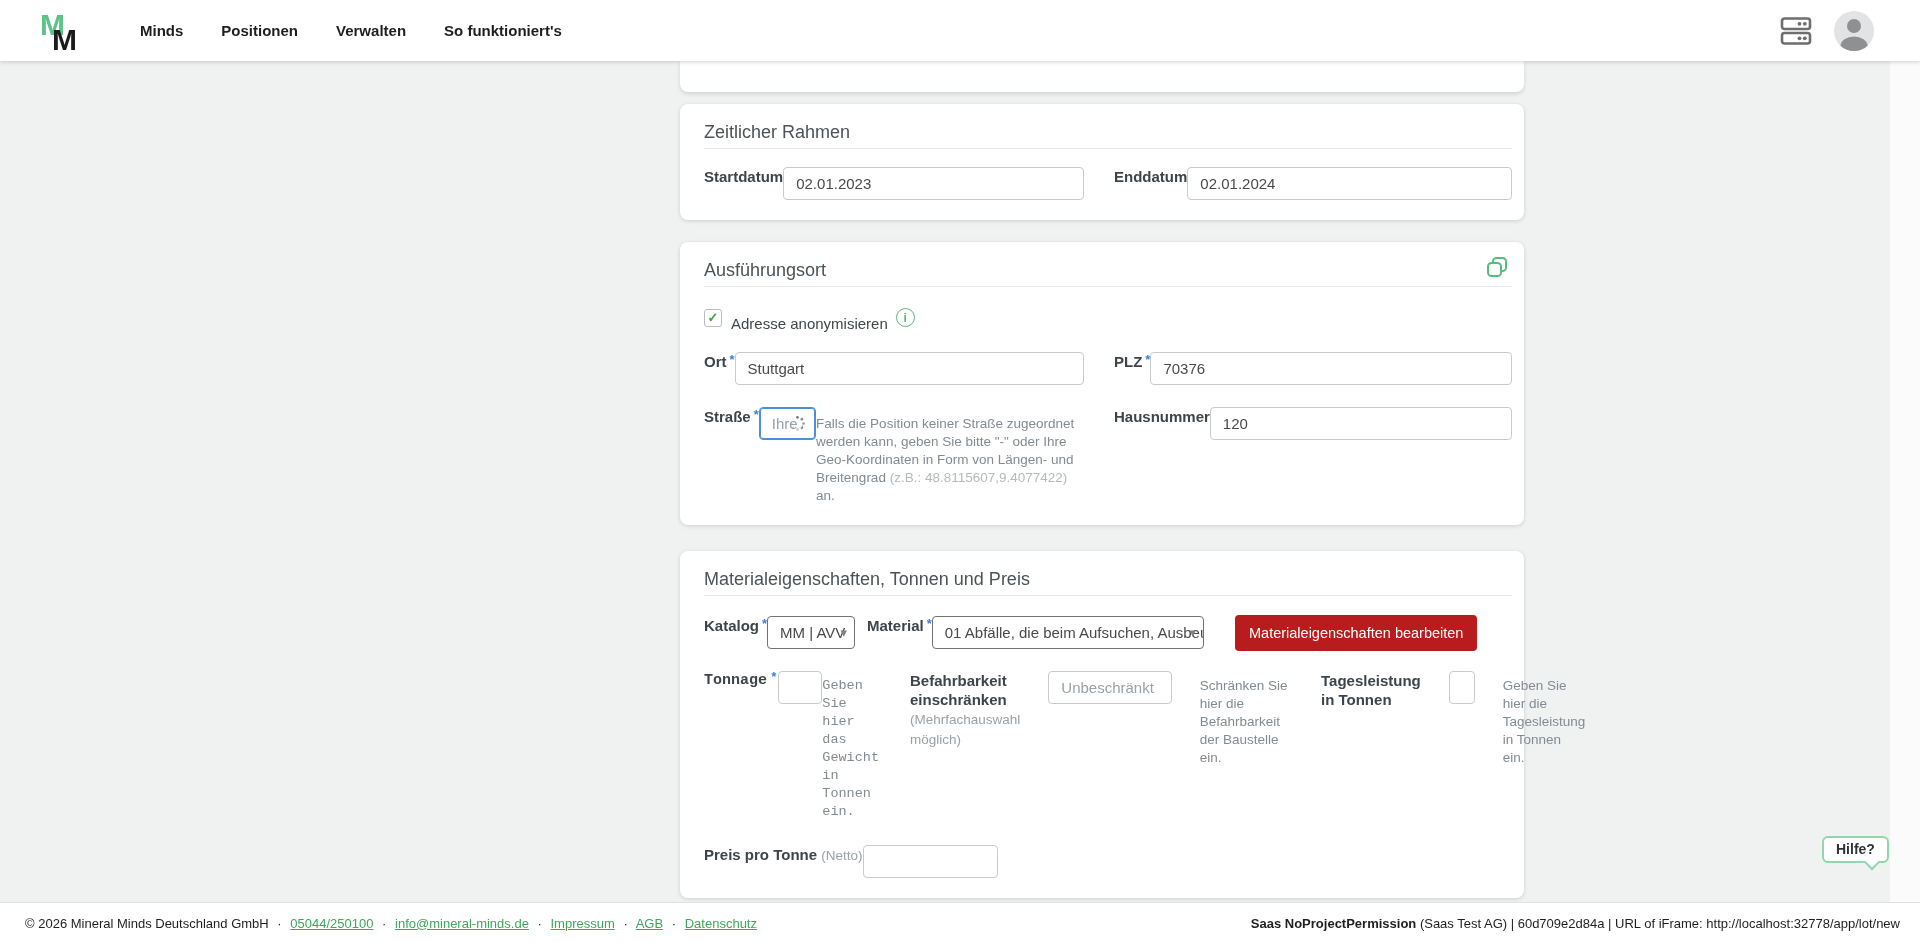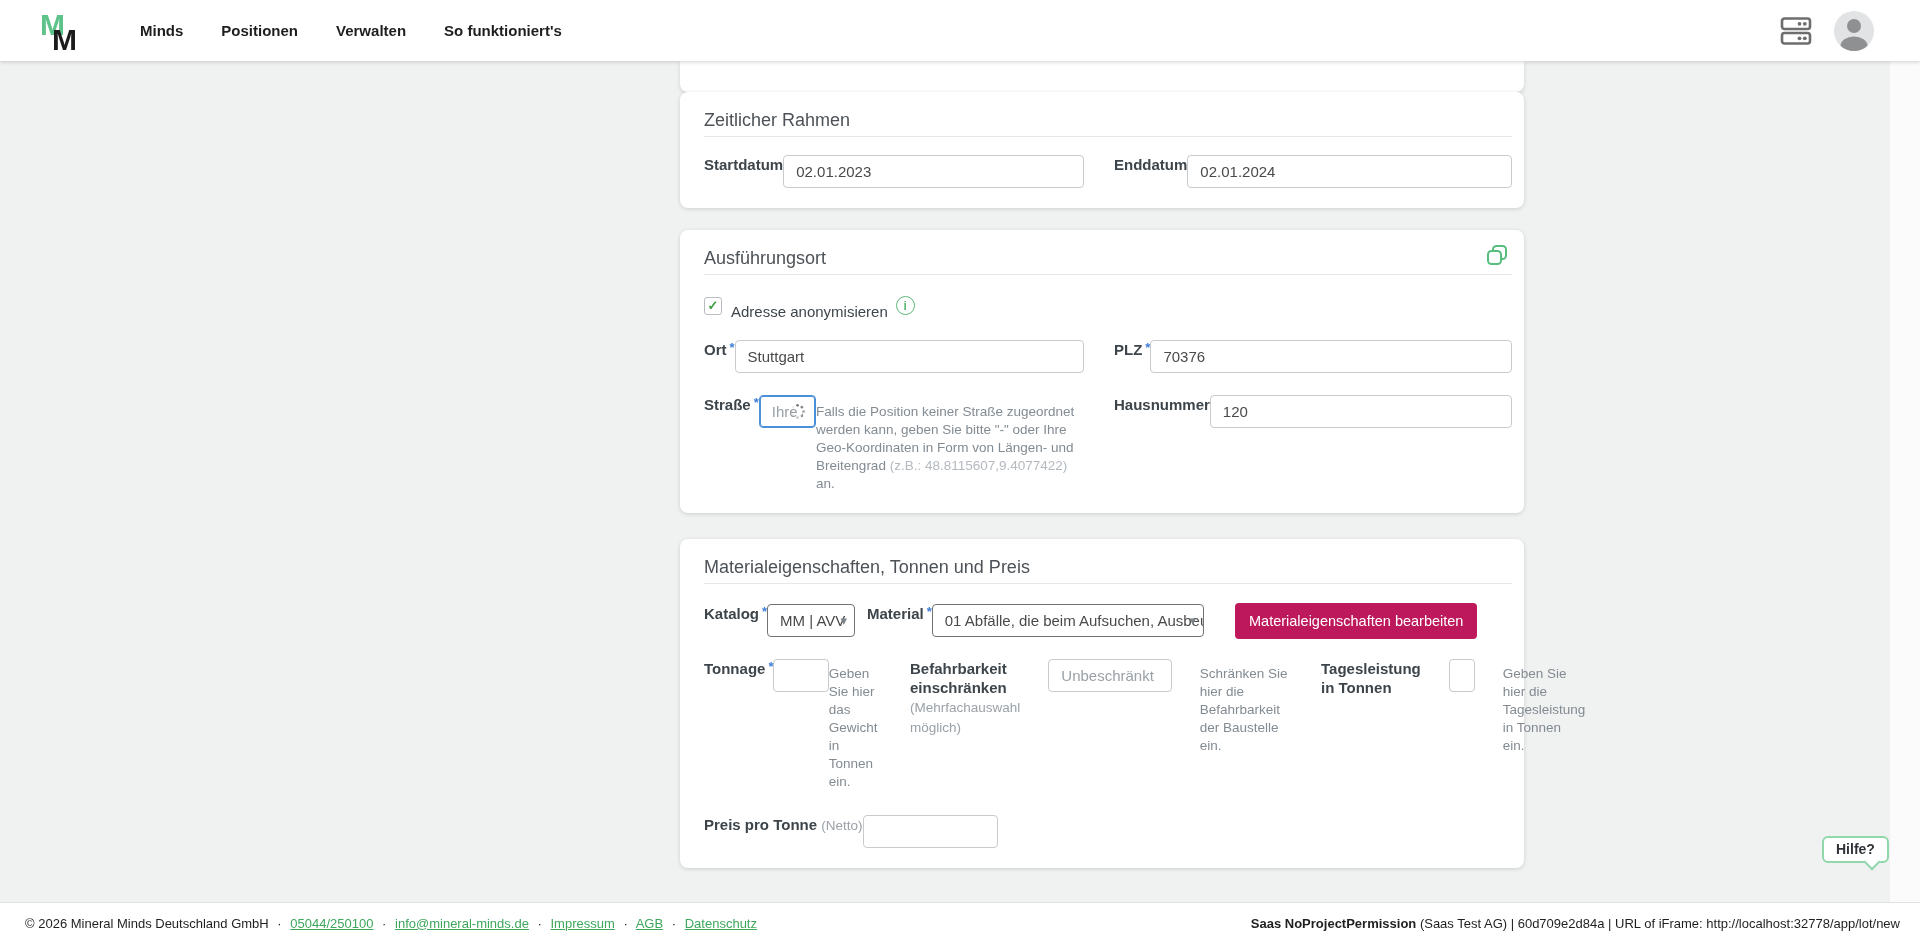--- a/index.html
+++ b/index.html
@@ -29,21 +29,21 @@
   .rightstrip { position:absolute; right:0; top:61px; width:30px; height:841px; background:#fbfbfb; z-index:5; }
 
   
   .content { position:absolute; left:680px; top:61px; width:844px; }
   .card {
     position:relative; background:#fff; border-radius:8px;
     box-shadow:0 1px 4px rgba(0,0,0,.15);
     padding:18px 12px 20px 24px;
   }
   .card-partial { height:31px; background:#fff; border-radius:0 0 8px 8px; box-shadow:0 2px 4px rgba(0,0,0,.13); }
-  .mt12{} .mt16{margin-top:16px;} .mt18{margin-top:18px;}
+  .mt12{margin-top:12px;} .mt16{margin-top:16px;} .mt18{margin-top:18px;}
   .mt20{margin-top:20px;} .mt22{margin-top:22px;} .mt24{margin-top:24px;} .mt26{margin-top:26px;} .mt8{margin-top:8px;}
 
   .card-title { font-size:18px; line-height:20px; color:#4c5257; font-weight:normal; }
   .hr { height:1px; background:#e5e7e8; margin-top:6px; }
 
   .row2 { display:grid; grid-template-columns:380px 398px; column-gap:30px; }
   .field-label { font-size:15px; font-weight:bold; color:#3d454b; line-height:19px; margin-bottom:3px; }
   .field-label .hint { font-weight:normal; color:#9aa1a7; font-size:13.5px; }
   .req { color:#3d7ed8; font-size:13px; font-weight:bold; position:relative; top:-3px; margin-left:3px; }
 
@@ -77,25 +77,25 @@
     color:#5cb878; display:flex; align-items:center; justify-content:center;
     font-size:12px; font-weight:bold; margin-left:8px; cursor:pointer;
   }
   .copy-btn { position:absolute; top:14px; right:16px; cursor:pointer; }
 
   .helper { font-size:13.5px; color:#838b92; line-height:18px; }
   .helper .muted { color:#b4bac0; }
 
   .flex-row { display:flex; align-items:flex-start; }
   .col { display:flex; flex-direction:row; }
-  .w151{width:151px;} .w175{width:175px;} .w337{width:337px;} .w380{width:380px;} .w172{width:172px;} .w135{width:135px;}
+  .w151{width:151px;} .w175{width:175px;font-family:Liberation Mono, monospace;} .w337{width:337px;} .w380{width:380px;} .w172{width:172px;} .w135{width:135px;}
   .g31 > * + * { margin-left:31px;gap:28px; }
   .btn-primary {
     height:36px; margin-left:31px; margin-top:-1px; padding:0 14px;
-    background:#be185d; color:#fff; border:none; border-radius:4px;
+    background:#b91c1c; color:#fff; border:none; border-radius:4px;
     font-family:inherit; font-size:14.5px; cursor:pointer; white-space:nowrap;
   }
   .helper-under { margin-top:6px; }
 
   
   .help-bubble {
     position:absolute; left:1822px; top:836px; z-index:30;
     background:#fff; border:2px solid #90d7ac; border-radius:6px;
     padding:3px 12px 4px; font-size:14px; font-weight:bold; color:#2f3337; cursor:pointer;
   }

